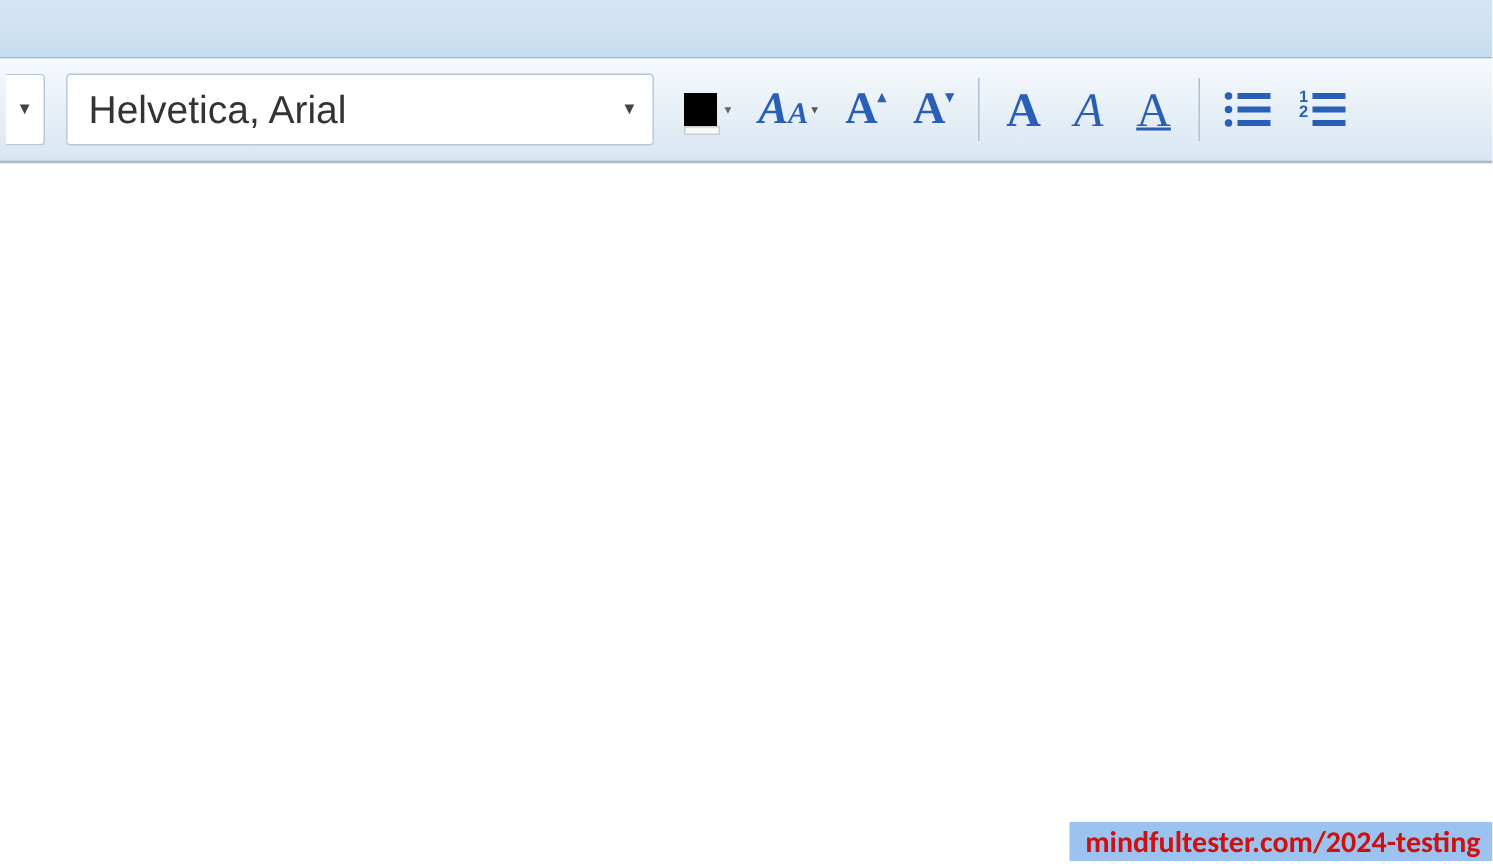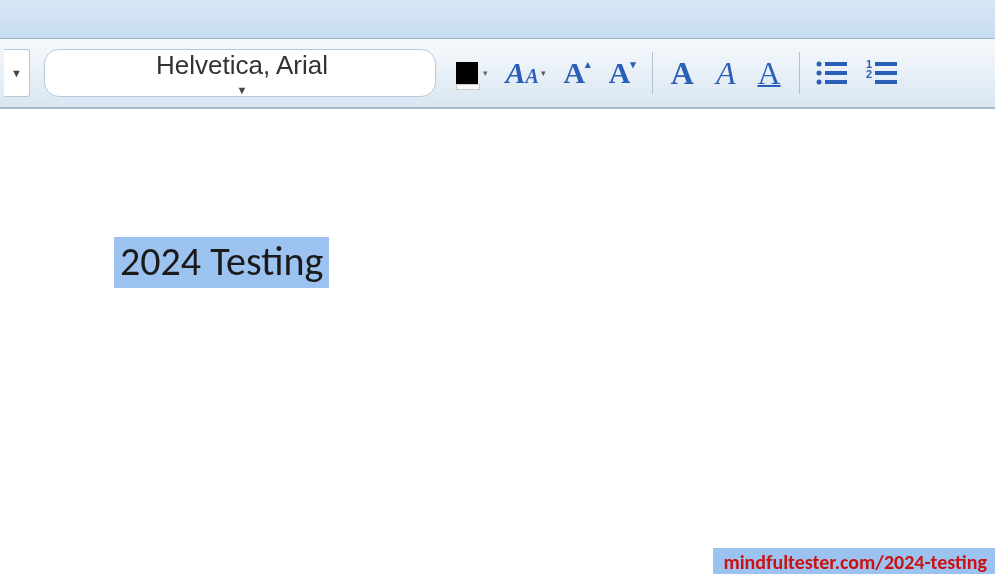--- a/index.html
+++ b/index.html
@@ -33,27 +33,26 @@
       display: flex;
       align-items: center;
       justify-content: center;
       border-radius: 0 3px 3px 0;
     }
     .font-selector {
       width: 392px;
       height: 48px;
       background: #ffffff;
       border: 1px solid #b8c8d8;
-      border-radius: 15px;
+      border-radius: 3px;
       display: flex;
       align-items: center;
       justify-content: space-between;
       padding: 0 10px 0 14px;
       margin-left: 12px;
-      flex-direction: column;
     }
     .font-name {
       font-size: 26px;
       color: #333333;
     }
     .dropdown-arrow {
       font-size: 11px;
       color: #444444;
     }
     .color-swatch {
@@ -231,15 +230,14 @@
       <text x="2" y="10" font-size="11" fill="#2a5fb8" font-weight="bold">1</text>
       <rect x="11" y="4" width="22" height="4" fill="#2a5fb8"></rect>
       <text x="2" y="20" font-size="11" fill="#2a5fb8" font-weight="bold">2</text>
       <rect x="11" y="13" width="22" height="4" fill="#2a5fb8"></rect>
       <rect x="11" y="22" width="22" height="4" fill="#2a5fb8"></rect>
     </svg>
   </div>
 </div>
 
 <div class="document-area">
-  <span class="selected-text">2024 Testing</span>
   <div class="watermark">mindfultester.com/2024-testing</div>
 </div>
 
 </body></html>

